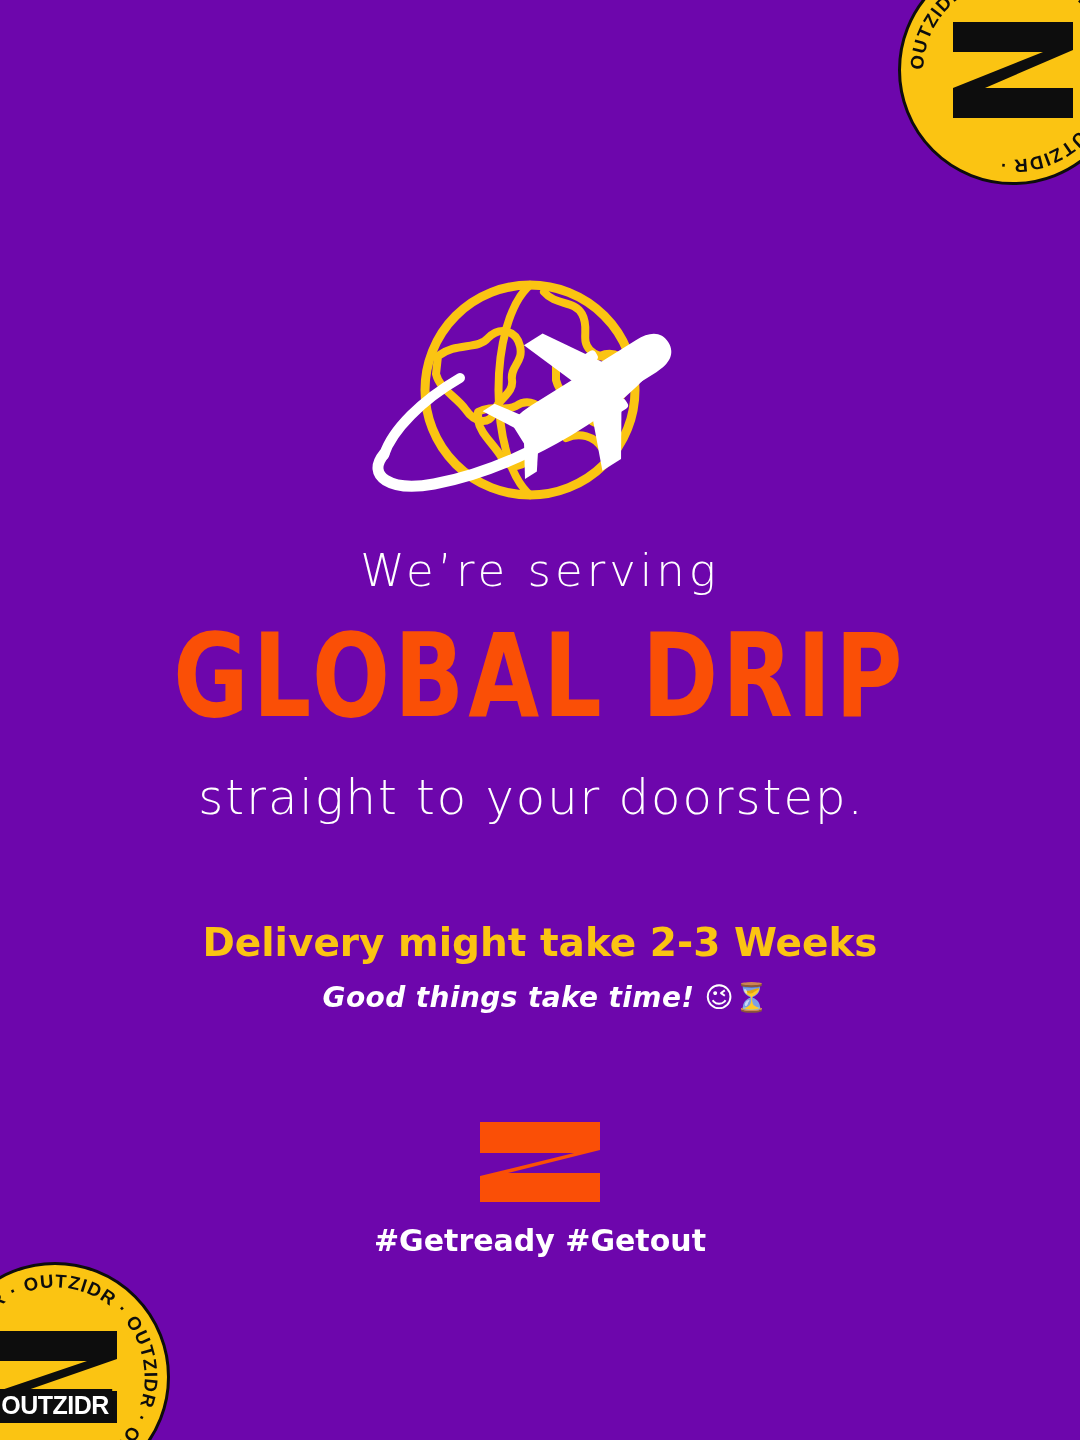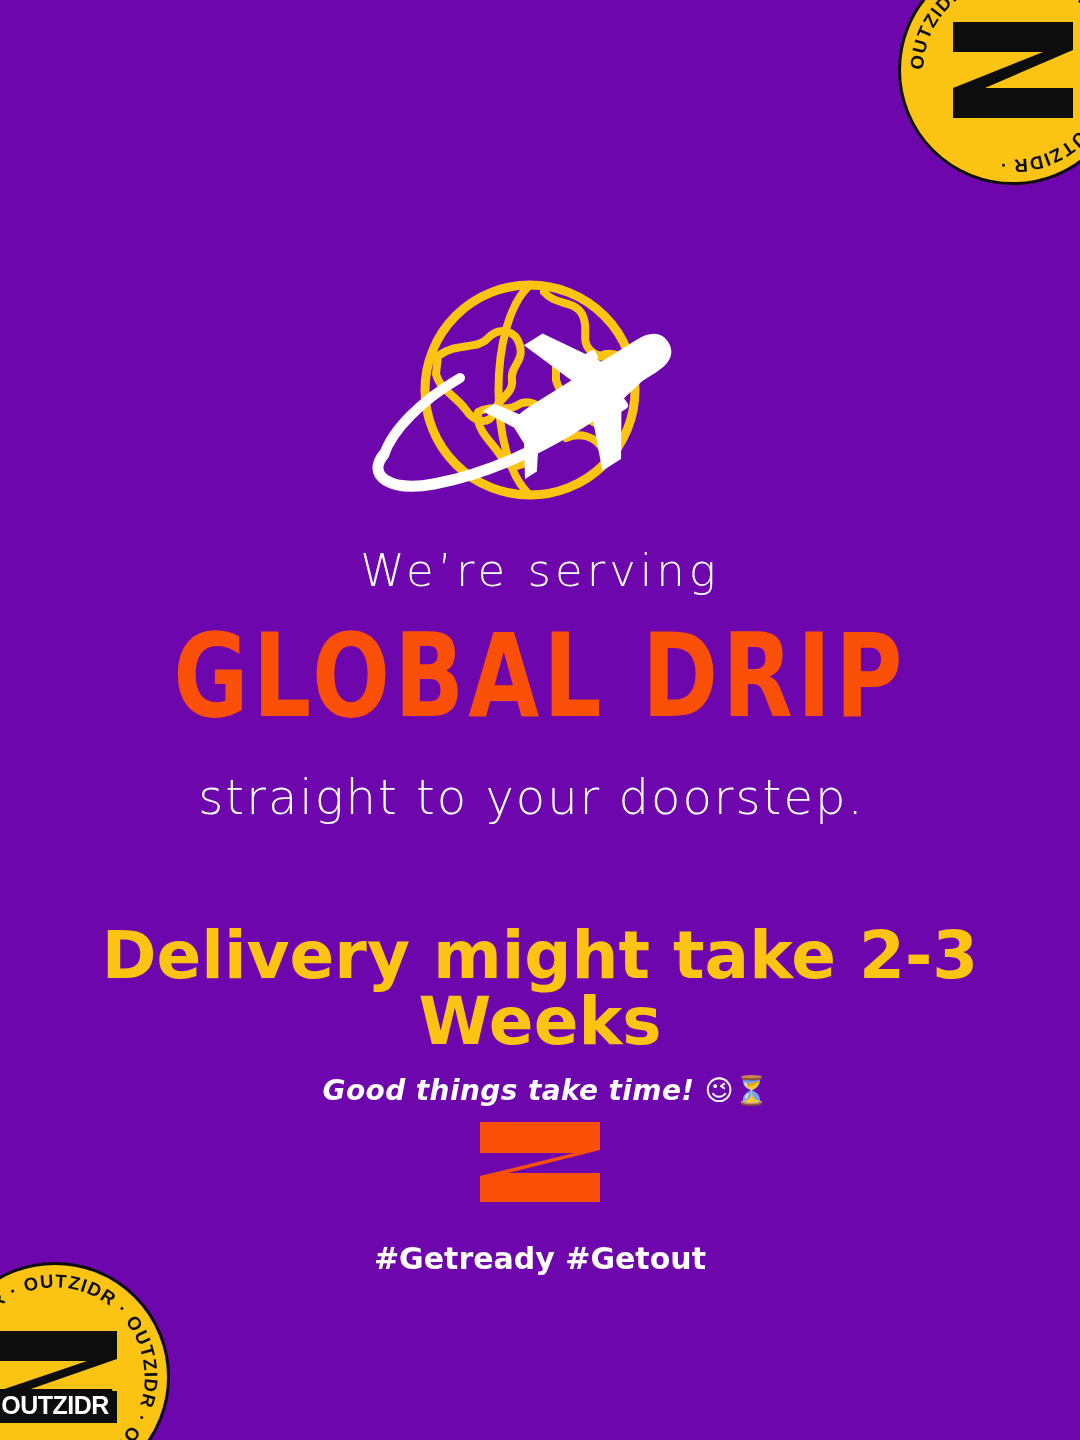--- a/index.html
+++ b/index.html
@@ -141,21 +141,21 @@
     font-size: 48px;
     letter-spacing: 2px;
     line-height: 1;
     margin: 64px 17px 0 0;
   }
 
   .line-delivery {
     color: #FBC412;
     font-family: "DejaVu Sans", sans-serif;
     font-weight: bold;
-    font-size: 66px;
+    font-size: 39px;
     letter-spacing: 0px;
     line-height: 1;
     margin: 102px 0 0 0;
   }
   .line-good {
     color: #ffffff;
     font-family: "DejaVu Sans", sans-serif;
     font-weight: bold;
     font-style: italic;
     font-size: 28px;
@@ -181,21 +181,21 @@
     display: block;
     margin: 0 auto;
   }
   .footer-tag {
     color: #ffffff;
     font-family: "DejaVu Sans", sans-serif;
     font-weight: bold;
     font-size: 30px;
     letter-spacing: 0px;
     line-height: 1;
-    margin: 40px 0 0 0;
+    margin: 22px 0 0 0;
   }
 </style>
 </head>
 <body>
 
 <div id="poster">
 
   <div class="hero-icon">
     <svg viewBox="0 0 360 250" width="360" height="250" aria-hidden="true">
 

